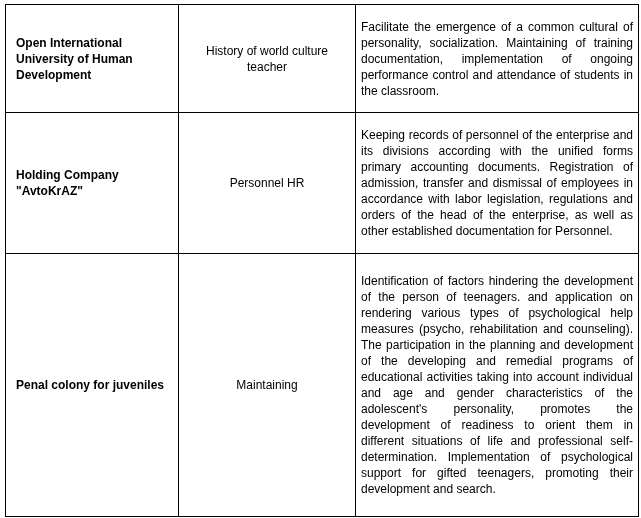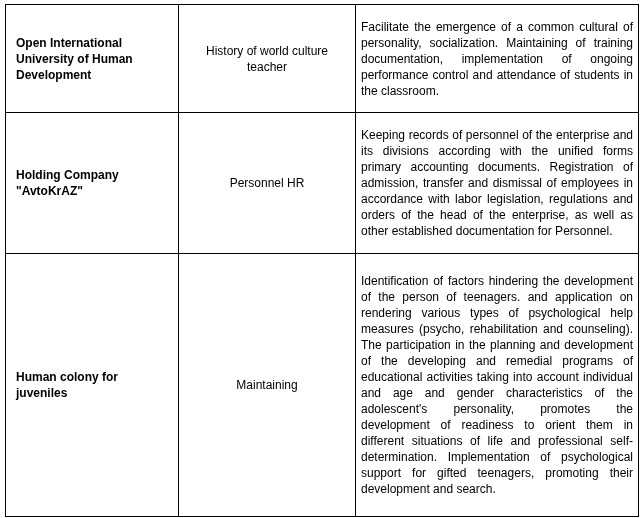--- a/index.html
+++ b/index.html
@@ -61,18 +61,18 @@
       <td class="org-cell">Open International University of Human Development</td>
       <td class="position-cell">History of world culture teacher</td>
       <td class="description-cell">Facilitate the emergence of a common cultural of personality, socialization. Maintaining of training documentation, implementation of ongoing performance control and attendance of students in the classroom.</td>
     </tr>
     <tr class="row-2">
       <td class="org-cell">Holding Company "AvtoKrAZ"</td>
       <td class="position-cell">Personnel HR</td>
       <td class="description-cell">Keeping records of personnel of the enterprise and its divisions according with the unified forms primary accounting documents. Registration of admission, transfer and dismissal of employees in accordance with labor legislation, regulations and orders of the head of the enterprise, as well as other established documentation for Personnel.</td>
     </tr>
     <tr class="row-3">
-      <td class="org-cell">Human colony for juveniles</td>
+      <td class="org-cell">Penal colony for juveniles</td>
       <td class="position-cell">Maintaining</td>
       <td class="description-cell">Identification of factors hindering the development of the person of teenagers. and application on rendering various types of psychological help measures (psycho, rehabilitation and counseling). The participation in the planning and development of the developing and remedial programs of educational activities taking into account individual and age and gender characteristics of the adolescent's personality, promotes the development of readiness to orient them in different situations of life and professional self-determination. Implementation of psychological support for gifted teenagers, promoting their development and search.</td>
     </tr>
   </tbody>
 </table>
 
 </body></html>

